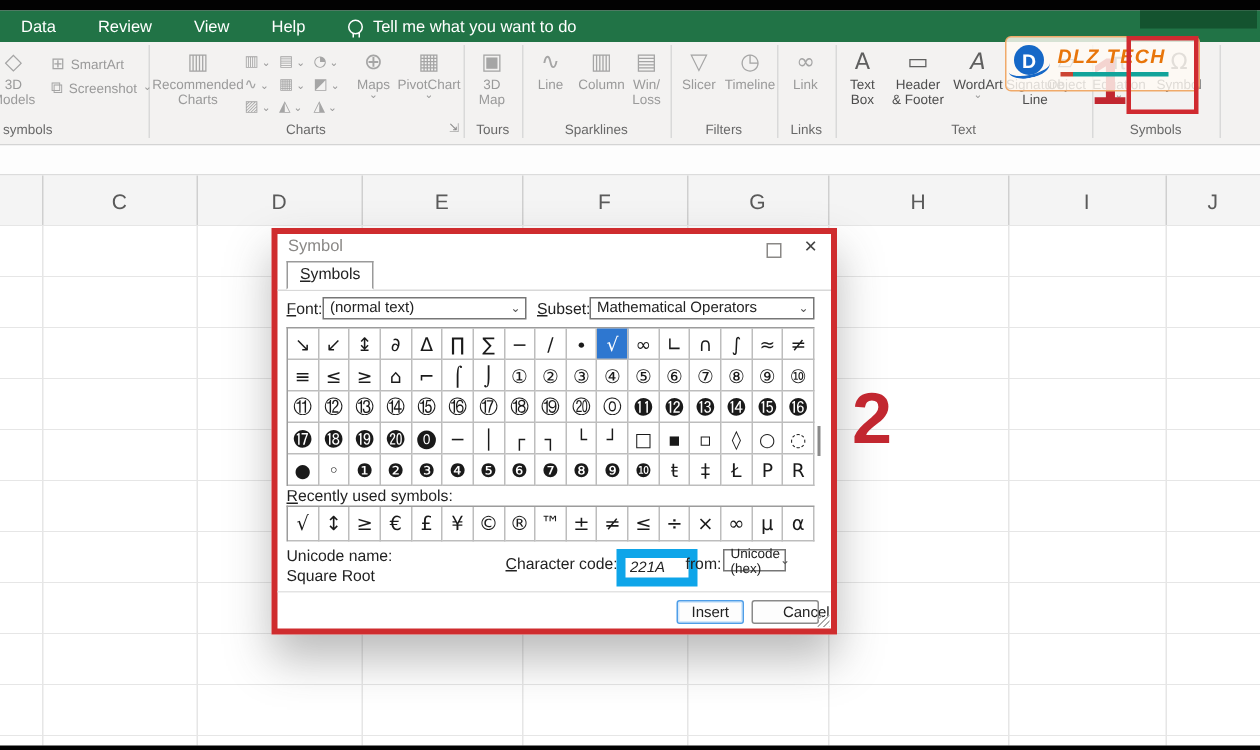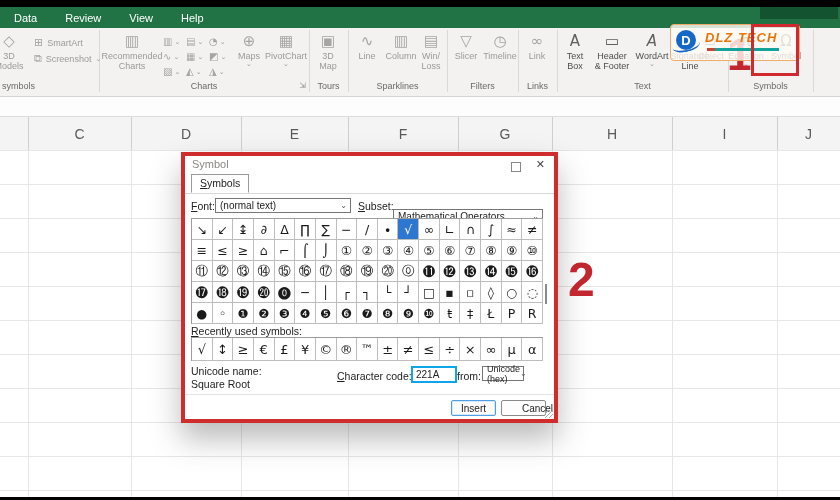--- a/index.html
+++ b/index.html
@@ -61,22 +61,22 @@
            font-family:"DejaVu Sans",sans-serif;}
   .symcell.sel{background:#2e77d0;color:#fff;}
   #scrollthumb{left:360px;top:128px;width:2px;height:20px;background:#8a8a8a;}
   #recentlbl{left:6px;top:169px;font-size:10.5px;color:#222;}
   #recentgrid{left:6px;top:181px;width:351px;display:grid;grid-template-columns:repeat(17,1fr);
               border-left:1px solid #9c9c9c;border-top:1px solid #9c9c9c;background:#fff;}
   .symcell.recent{height:22px;font-size:13px;}
   #uniclbl{left:6px;top:209px;font-size:10.5px;color:#222;}
   #unicval{left:6px;top:222px;font-size:10.5px;color:#222;}
   #cclbl{left:152px;top:214px;font-size:10.5px;color:#222;}
-  #ccinput{left:226px;top:210px;width:36px;height:13px;border:2px solid #0ea5e9;font-size:10px;
-           font-family:"Liberation Sans",sans-serif;padding:0 3px;color:#222;}
+  #ccinput{left:226px;top:210px;width:36px;height:13px;border:6px solid #0ea5e9;font-size:10px;
+           font-family:"Liberation Sans",sans-serif;padding:0 3px;color:#222;font-style:italic;}
   #fromlbl{left:272px;top:214px;font-size:10.5px;color:#222;}
   #fromdd{left:297px;top:210px;width:42px;font-size:9px;}
   #btnsep{left:0;top:238px;width:369px;height:1px;background:#e3e3e3;}
   .dlgbtn{position:absolute;top:244px;width:45px;height:16px;display:flex;align-items:center;justify-content:center;
           font-size:10px;color:#222;background:#fdfdfd;border:1px solid #8a8a8a;border-radius:2px;box-sizing:border-box;}
   #insertbtn{left:266px;border:1px solid #4f9ee8;box-shadow:0 0 0 1px #d6e9fb inset;}
   #cancelbtn{left:316px;padding-left:28px;}
   #grip{right:1px;bottom:1px;width:8px;height:8px;
         background:repeating-linear-gradient(135deg,transparent 0 2px,#aaa 2px 3px);}
   
@@ -100,20 +100,24 @@
 
 <div id="stage">
 
   <div id="topblack"></div>
 
   <div id="greenbar">
     <span class="mtab">Data</span>
     <span class="mtab">Review</span>
     <span class="mtab">View</span>
     <span class="mtab">Help</span>
+    <span id="tellme">
+      <span class="bulb"></span>
+      <span>Tell me what you want to do</span>
+    </span>
     <div id="windeco"></div>
   </div>
 
   <div id="ribbon">
 
     <div class="grp" style="left:0;width:99px;">
       <div class="bigbtn" style="left:-12px;width:42px;">
         <span class="bicon">◇</span>
         <span>3D</span>
         <span>Models</span>
@@ -310,21 +314,21 @@
     <div class="dabs" id="tabs">
       <span class="tab active ul">Symbols</span>
     </div>
 
     <div class="dabs fldlbl ul" style="left:6px;top:44px;">Font:</div>
     <div class="dabs dd" style="left:30px;top:42px;width:136px;">
       <span>(normal text)</span>
       <span class="ddchev">⌄</span>
     </div>
     <div class="dabs fldlbl ul" style="left:173px;top:44px;">Subset:</div>
-    <div class="dabs dd" style="left:208px;top:42px;width:150px;margin-top:11px;">
+    <div class="dabs dd" style="left:208px;top:42px;width:150px;">
       <span>Mathematical Operators</span>
       <span class="ddchev">⌄</span>
     </div>
 
     <div class="dabs" id="symgrid">
         <div class="symcell">↘</div>
         <div class="symcell">↙</div>
         <div class="symcell">↨</div>
         <div class="symcell">∂</div>
         <div class="symcell">Δ</div>

